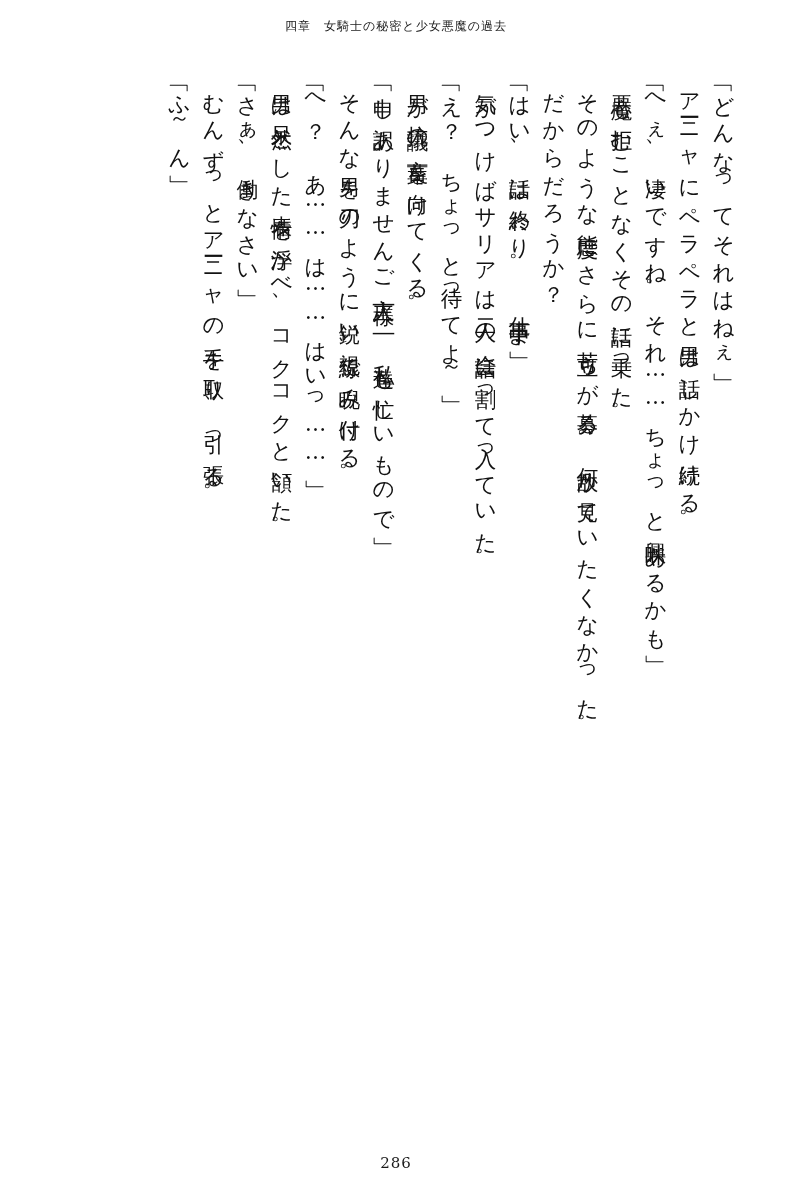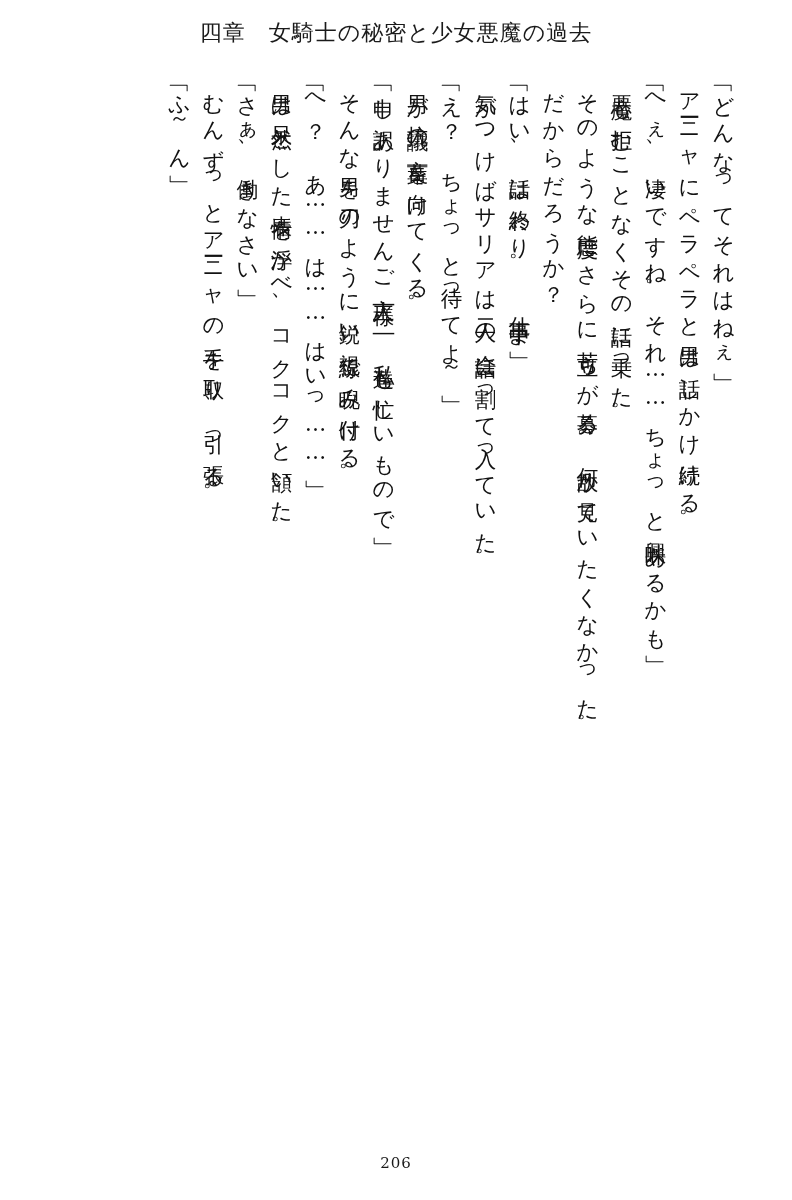--- a/index.html
+++ b/index.html
@@ -15,21 +15,21 @@
     overflow: hidden;
     font-family: "DejaVu Serif", "Liberation Serif", serif;
     color: #111111;
   }
   .running-head {
     position: absolute;
     top: 18px;
     left: 0;
     right: 0;
     text-align: center;
-    font-size: 22px;
+    font-size: 12px;
     letter-spacing: 1px;
     color: #1a1a1a;
     white-space: pre;
   }
   .body-area {
     position: absolute;
     top: 78px;
     right: 58px;
     width: 678px;
     height: 1030px;
@@ -82,15 +82,15 @@
     <div class="vline">男が抗議の言葉を向けてくる。</div>
     <div class="vline">「申し訳ありませんご主人様――私達も忙しいもので」</div>
     <div class="vline">そんな男を刃のように鋭い視線で睨み付ける。</div>
     <div class="vline">「へ？　あ……は……はいっ……」</div>
     <div class="vline">男は呆然とした表情を浮かべ、コクコクと頷いた。</div>
     <div class="vline">「さぁ、働きなさい」</div>
     <div class="vline">むんずっとアーニャの手を取り、引っ張る。</div>
     <div class="vline">「ふ～ん」</div>
   </div>
 
-  <div class="folio">206</div>
+  <div class="folio">286</div>
 
 </div>
 
 </body></html>

